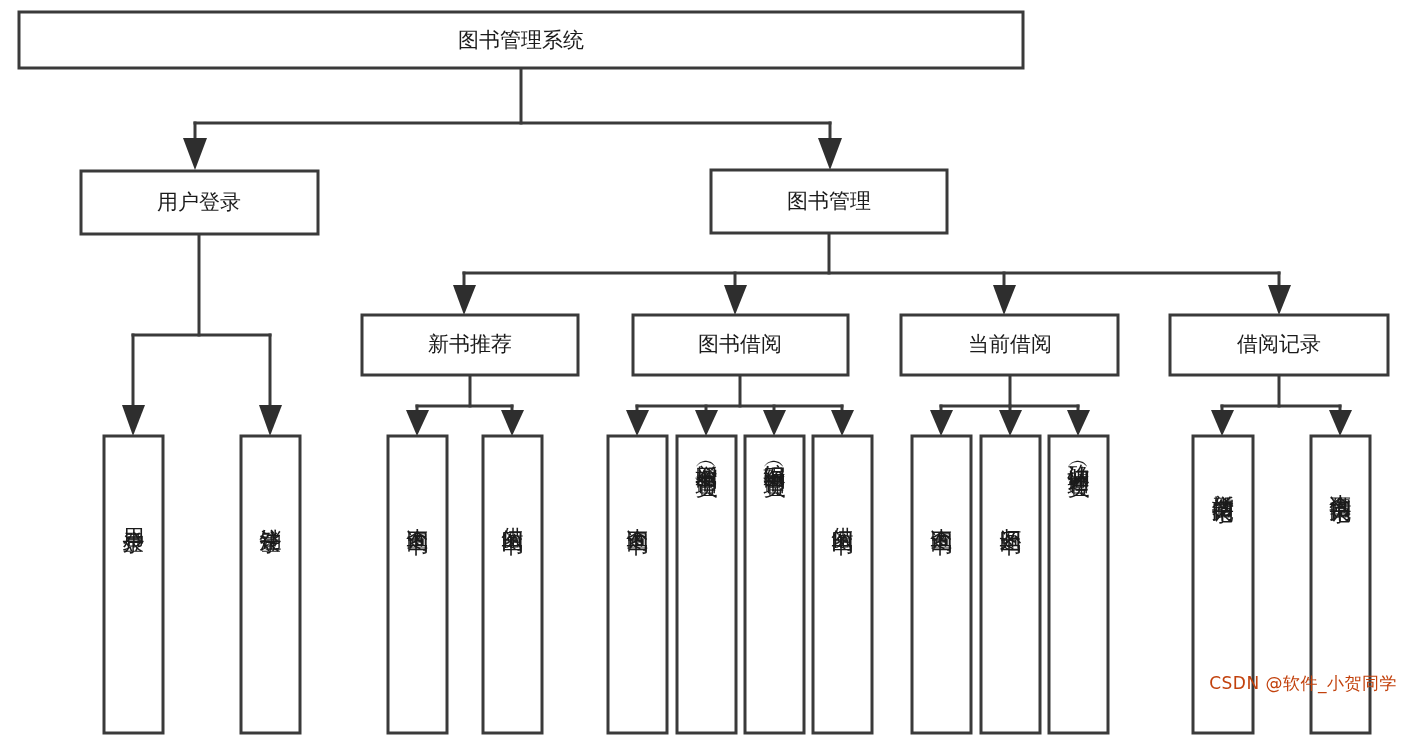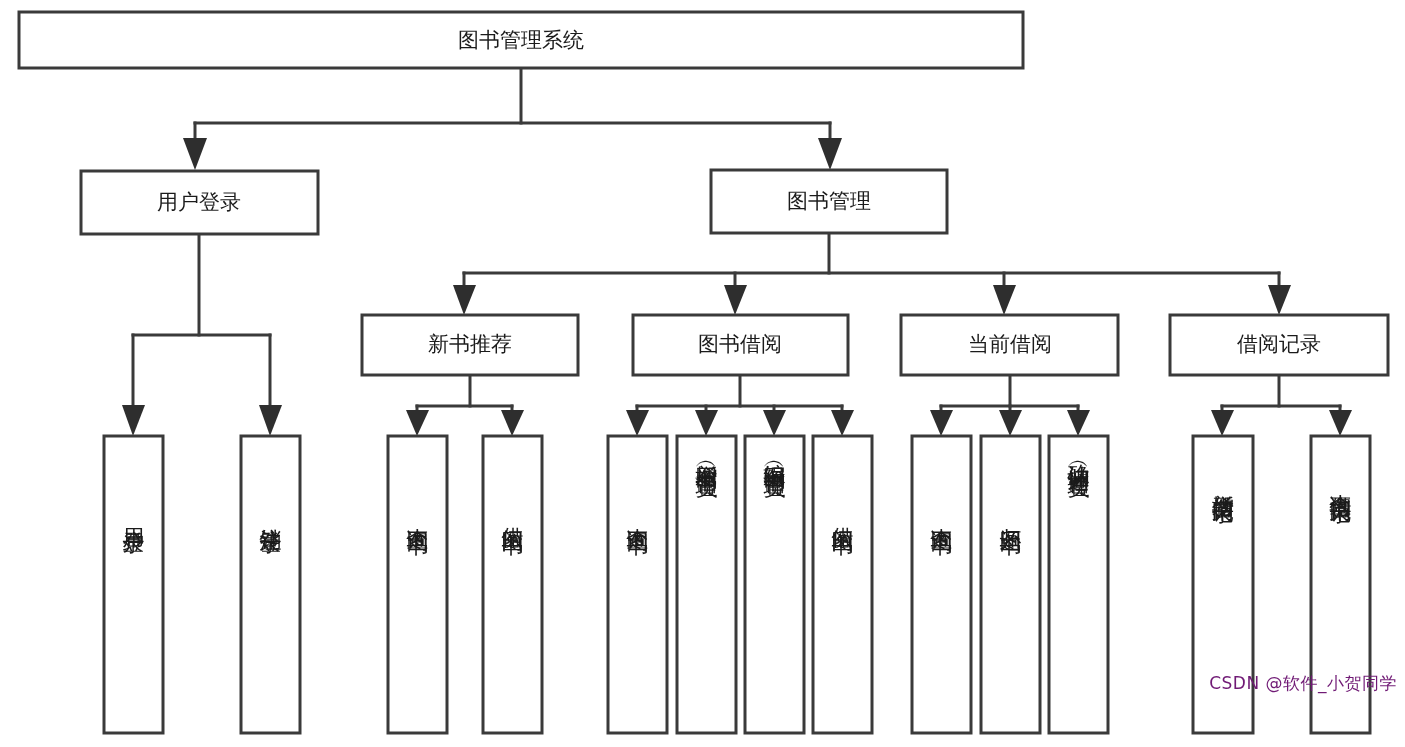--- a/index.html
+++ b/index.html
@@ -65,21 +65,21 @@
     letter-spacing: 2px;
     color: #1b1b1b;
     white-space: nowrap;
   }
   .watermark {
     position: absolute;
     right: 8px;
     bottom: 6px;
     font-family: "DejaVu Sans", "Liberation Sans", sans-serif;
     font-size: 17px;
-    color: #701a75;
+    color: #c2410c;
     letter-spacing: 0.5px;
     white-space: nowrap;
   }
 </style>
 </head>
 <body>
 
 <div id="diagram-root">
 
   <svg class="diagram" viewBox="0 0 1405 747">

